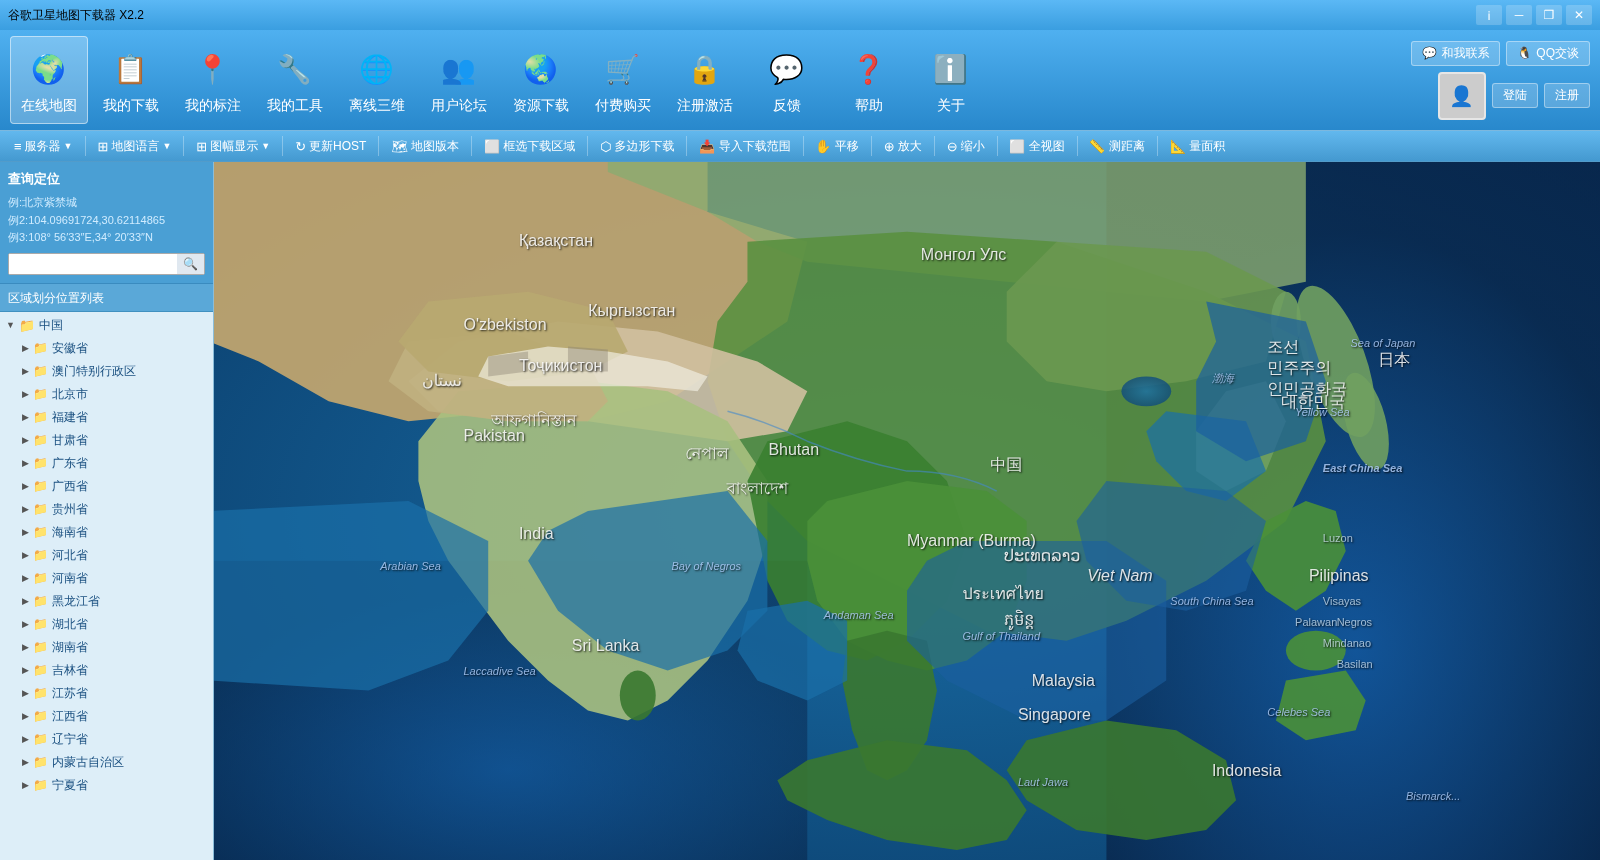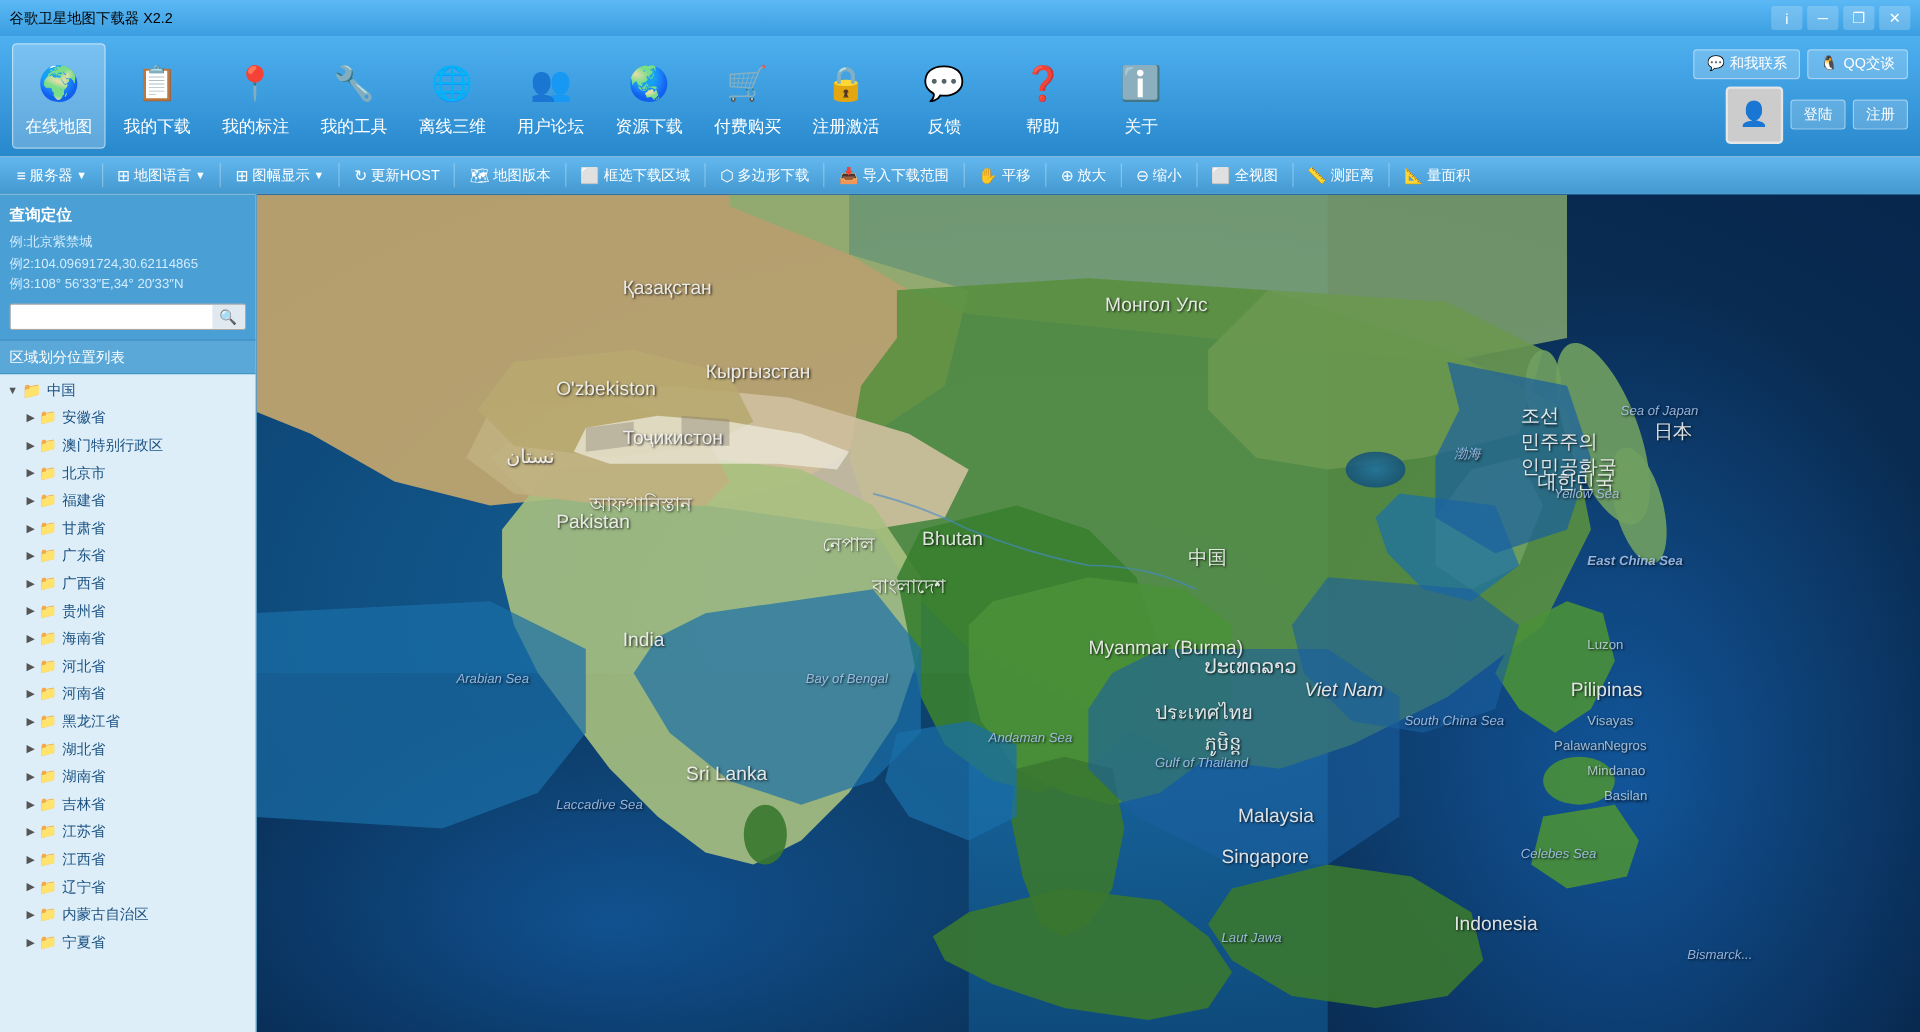--- a/index.html
+++ b/index.html
@@ -635,21 +635,21 @@
         <div class="map-label" style="top: 58%; left: 79%; white-space: pre;">Pilipinas</div>
         <div class="map-label region" style="top: 53%; left: 80%; white-space: pre;">Luzon</div>
         <div class="map-label region" style="top: 62%; left: 80%; white-space: pre;">Visayas</div>
         <div class="map-label region" style="top: 65%; left: 78%; white-space: pre;">Palawan</div>
         <div class="map-label region" style="top: 65%; left: 81%; white-space: pre;">Negros</div>
         <div class="map-label region" style="top: 68%; left: 80%; white-space: pre;">Mindanao</div>
         <div class="map-label region" style="top: 71%; left: 81%; white-space: pre;">Basilan</div>
         <div class="map-label" style="top: 68%; left: 23%; white-space: pre; margin-left: 39px;">Sri Lanka</div>
         <div class="map-label sea" style="top: 72%; left: 18%; white-space: pre;">Laccadive Sea</div>
         <div class="map-label sea" style="top: 57%; left: 12%; white-space: pre;">Arabian Sea</div>
-        <div class="map-label sea" style="top: 57%; left: 33%; white-space: pre;">Bay of Bengal</div>
+        <div class="map-label sea" style="top: 57%; left: 33%; white-space: pre;">Bay of Negros</div>
         <div class="map-label sea" style="top: 64%; left: 44%; white-space: pre;">Andaman Sea</div>
         <div class="map-label sea" style="top: 67%; left: 54%; white-space: pre;">Gulf of Thailand</div>
         <div class="map-label sea" style="top: 62%; left: 69%; white-space: pre;">South China Sea</div>
         <div class="map-label sea" style="top: 25%; left: 82%; white-space: pre;">Sea of Japan</div>
         <div class="map-label sea" style="top: 35%; left: 78%; white-space: pre;">Yellow Sea</div>
         <div class="map-label sea" style="top: 43%; left: 80%; white-space: pre; font-weight: bold;">East China Sea</div>
         <div class="map-label sea" style="top: 30%; left: 72%; white-space: pre;">渤海</div>
         <div class="map-label sea" style="top: 78%; left: 76%; white-space: pre;">Celebes Sea</div>
         <div class="map-label sea" style="top: 88%; left: 58%; white-space: pre;">Laut Jawa</div>
         <div class="map-label sea" style="top: 90%; left: 86%; white-space: pre;">Bismarck...</div>

